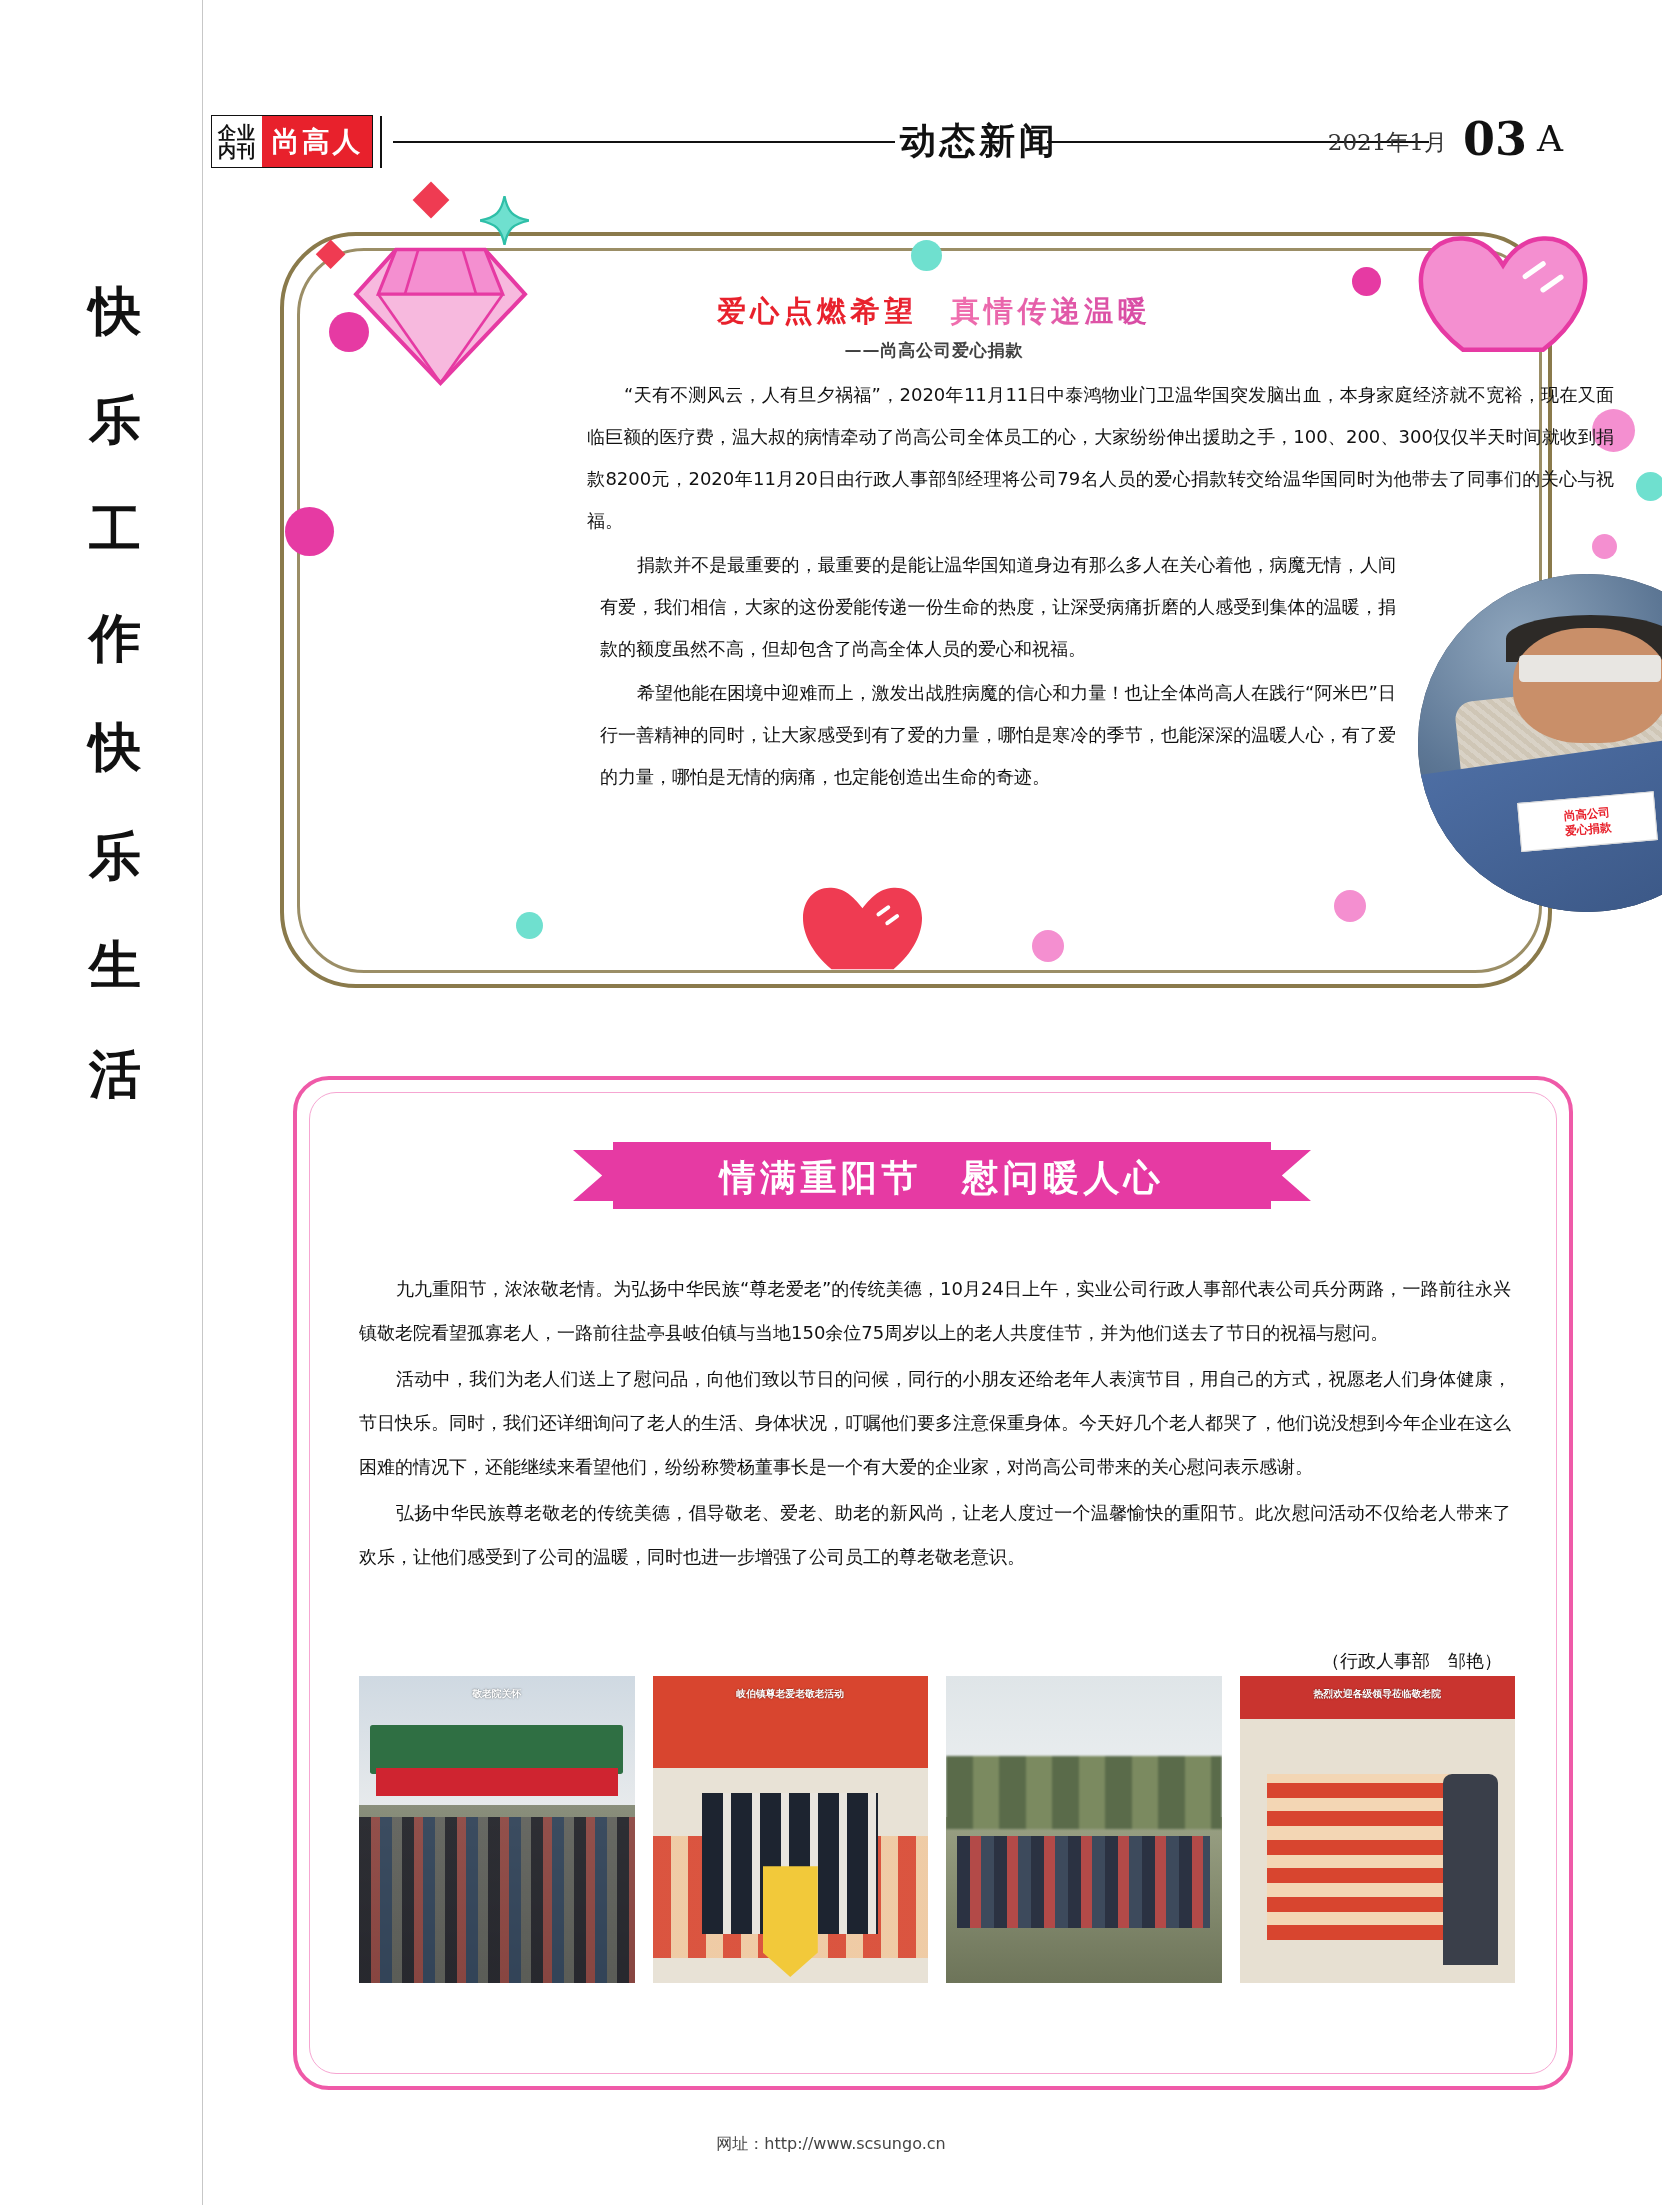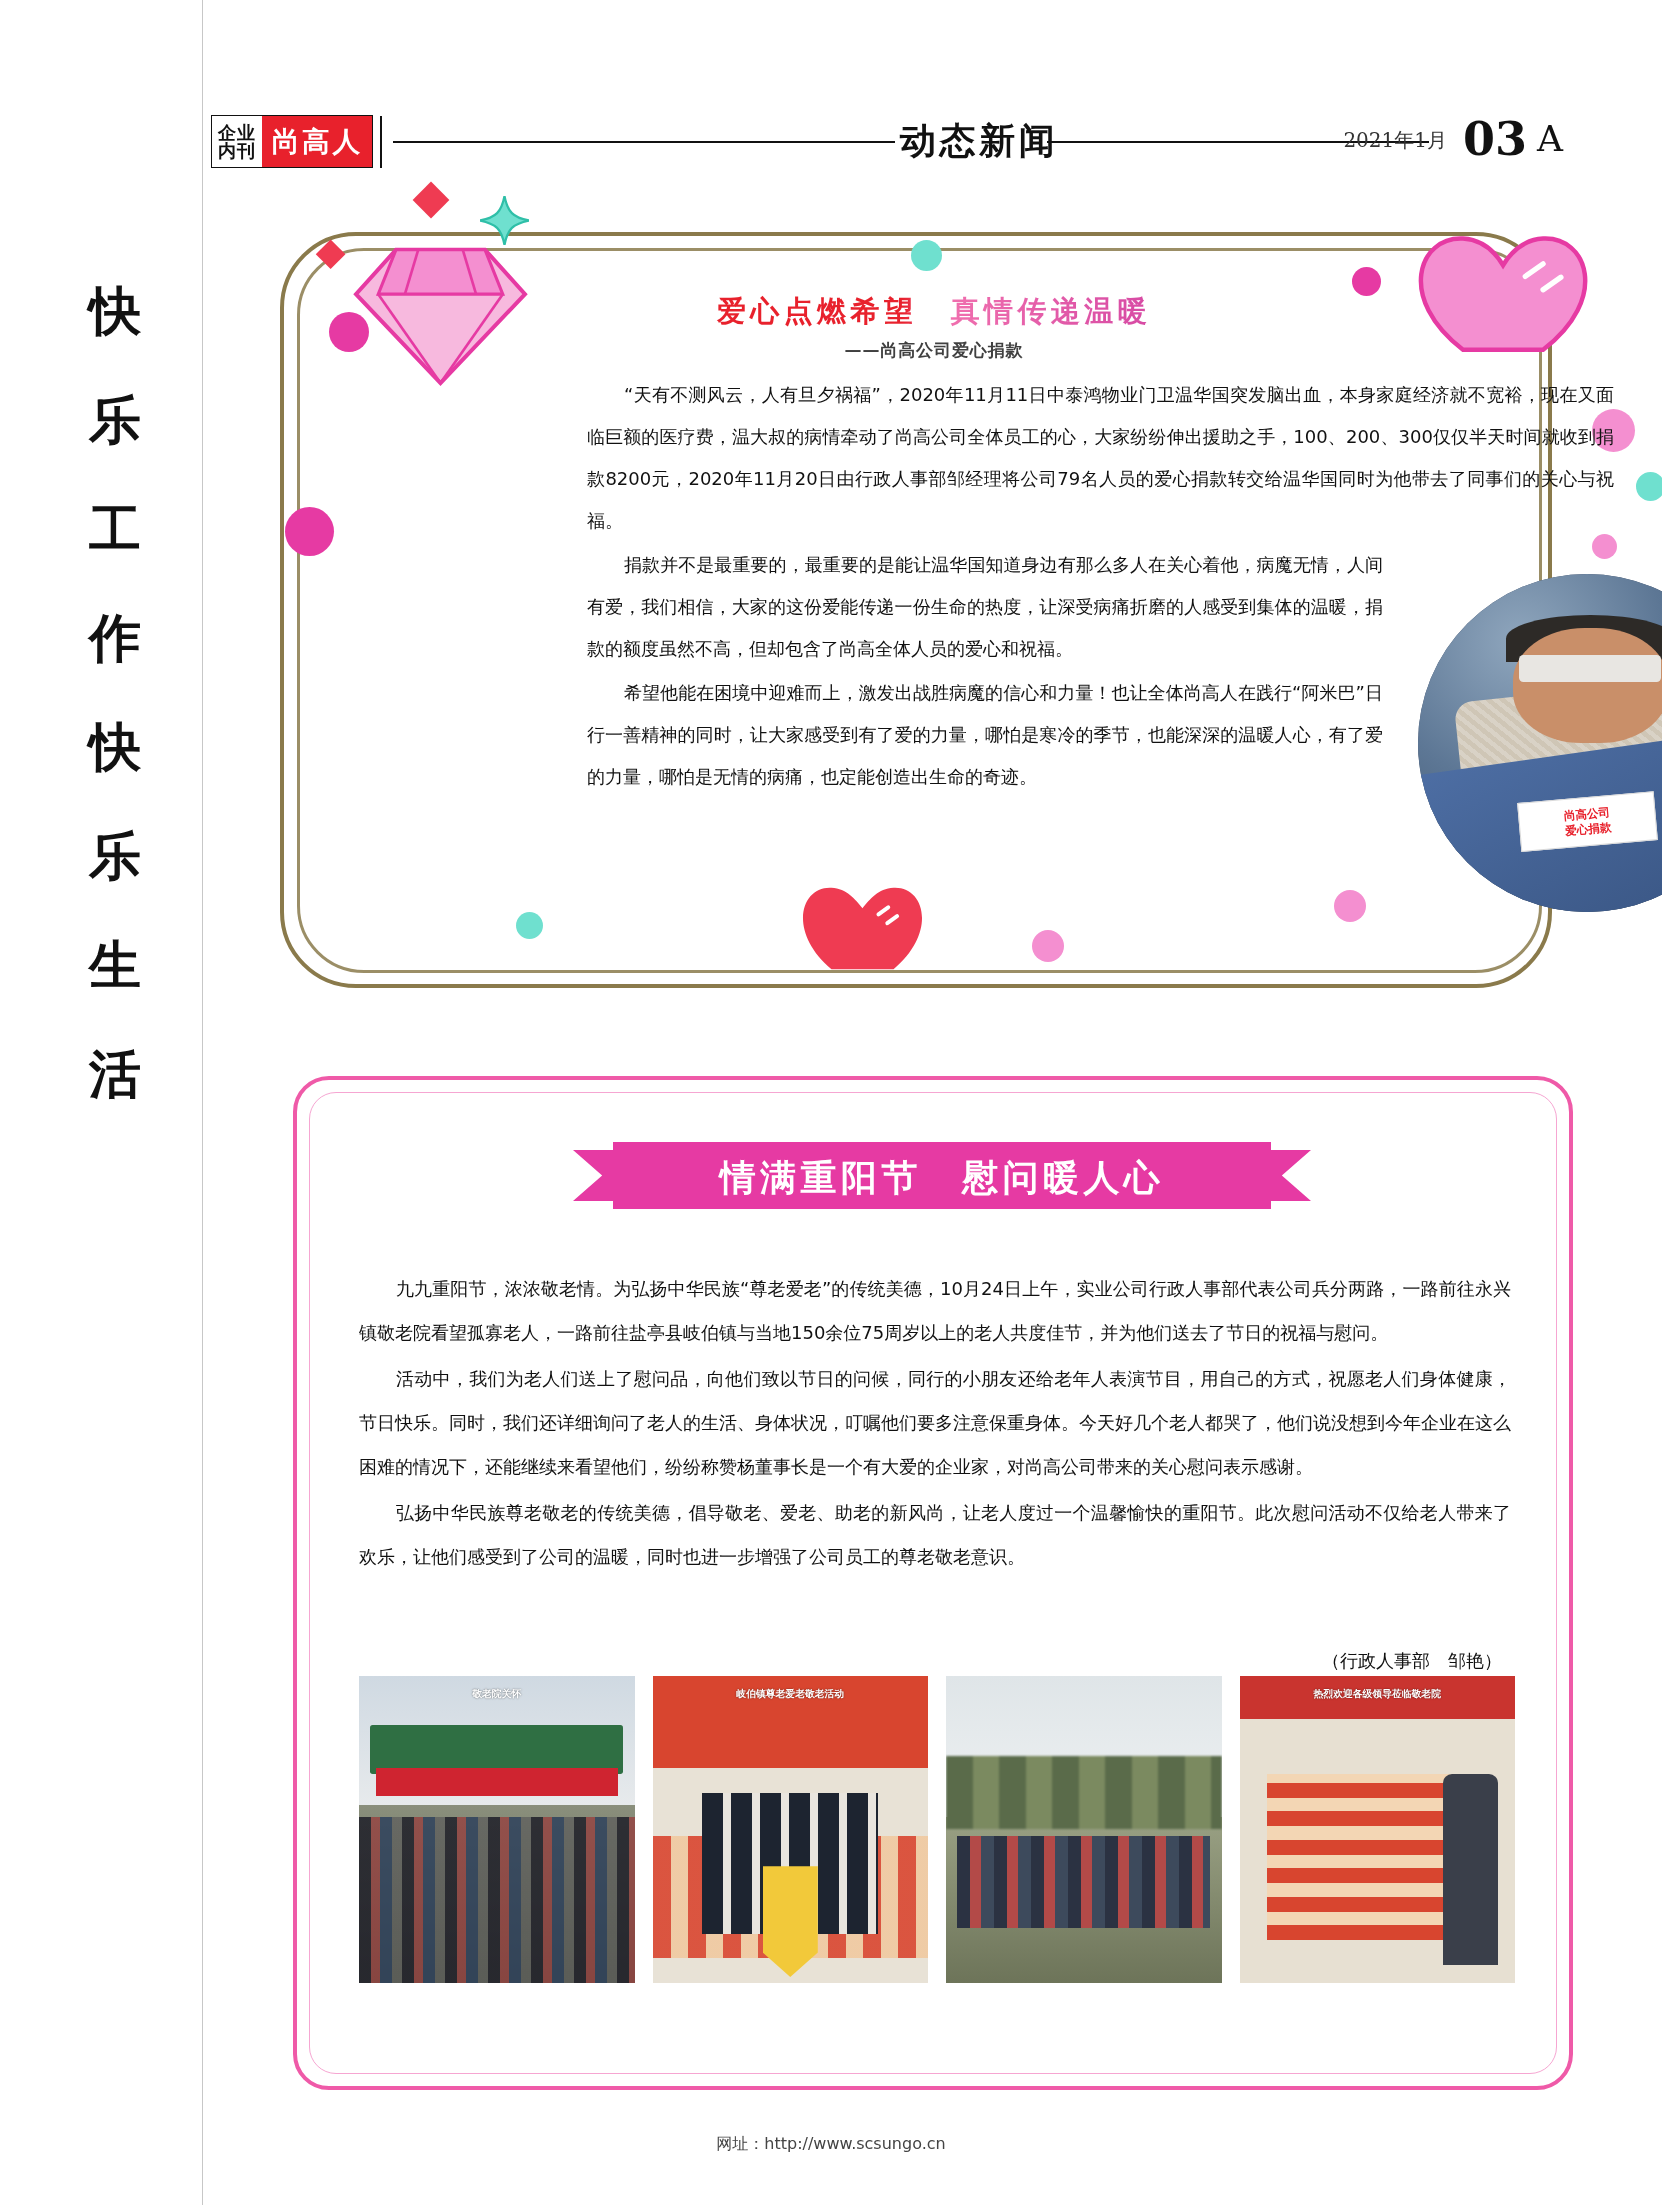--- a/index.html
+++ b/index.html
@@ -128,21 +128,21 @@
     top: 30px;
     width: 382px;
     height: 1.8px;
     background: #111;
   }
   .mast-date {
     position: absolute;
     right: 147px;
     top: 16px;
     font-family: "DejaVu Serif", serif;
-    font-size: 20px;
+    font-size: 23px;
     color: #333;
   }
   .mast-pageno {
     position: absolute;
     right: 67px;
     top: 0.9px;
     font-family: "DejaVu Serif", serif;
     font-size: 46px;
     font-weight: bold;
     color: #111;
@@ -216,21 +216,21 @@
     left: 338px;
     top: 178px;
     width: 1027px;
     font-family: "DejaVu Sans", sans-serif;
     font-size: 18px;
     line-height: 42px;
     color: #111;
     text-align: justify;
   }
   .a1-body p { margin: 0 0 1.8px 0; text-indent: 37px; }
-  .a1-body p.p2, .a1-body p.p3 { width: 796px; }
+  .a1-body p.p2, .a1-body p.p3 { width: 796px; margin-left: 13px; }
   .a1-sign {
     position: absolute;
     left: 898px;
     top: 885px;
     font-family: "DejaVu Sans", sans-serif;
     font-size: 18px;
     color: #111;
   }
   
   .a1-photo {

